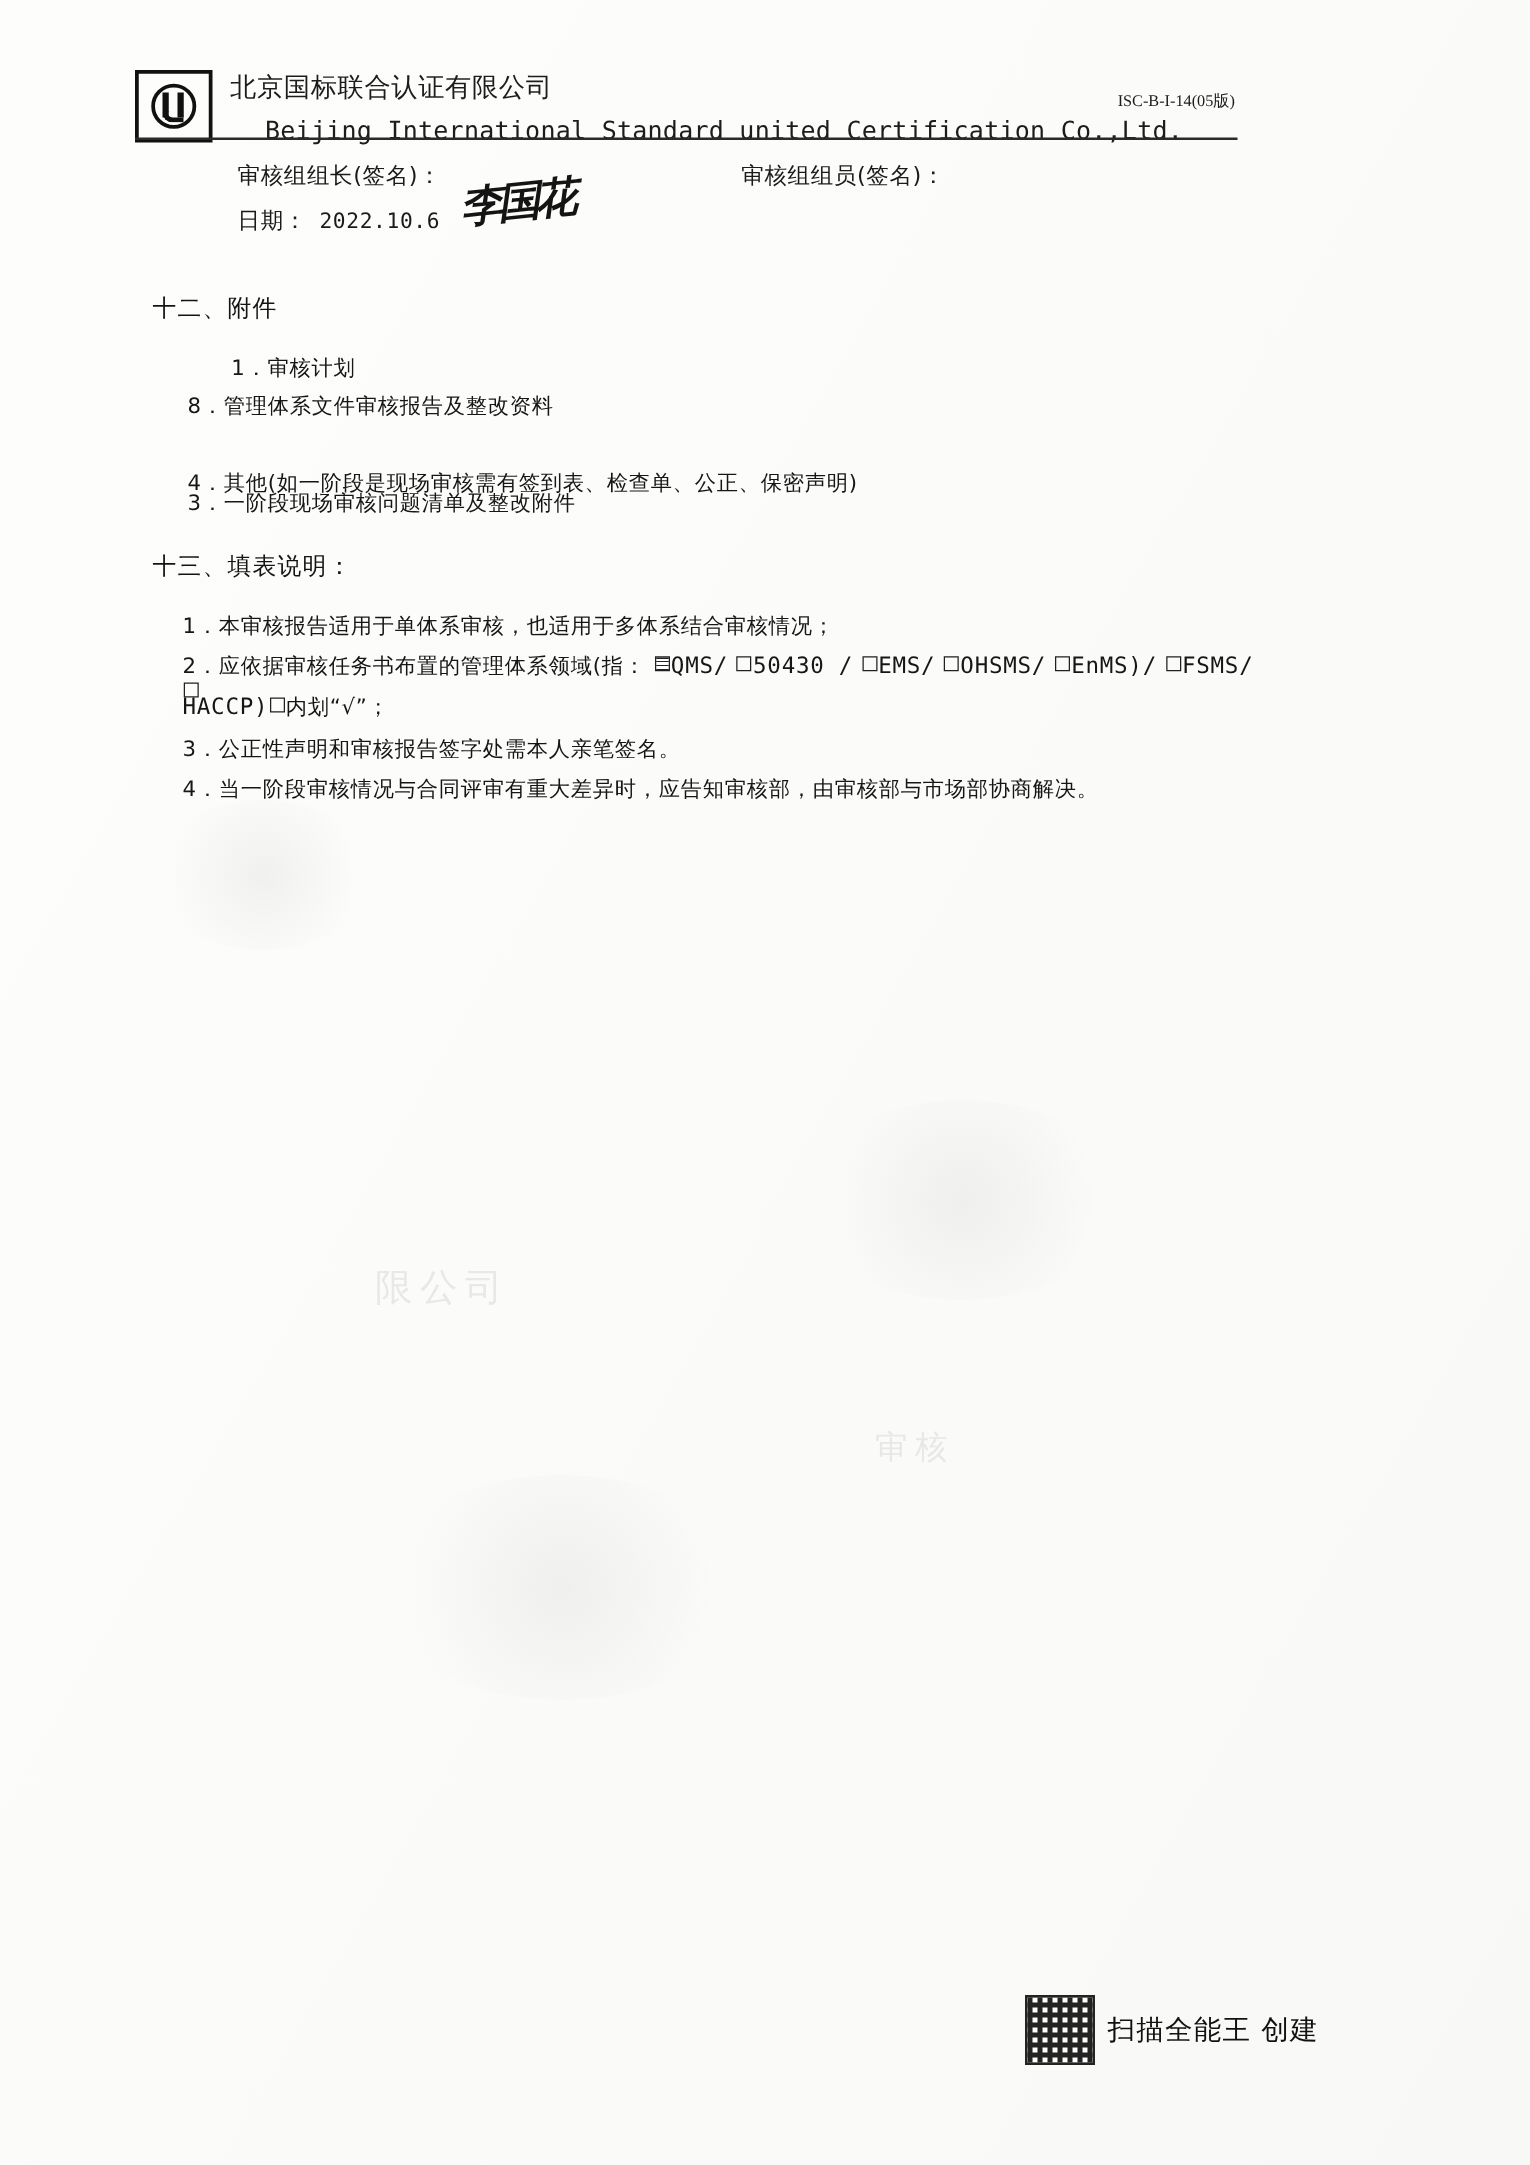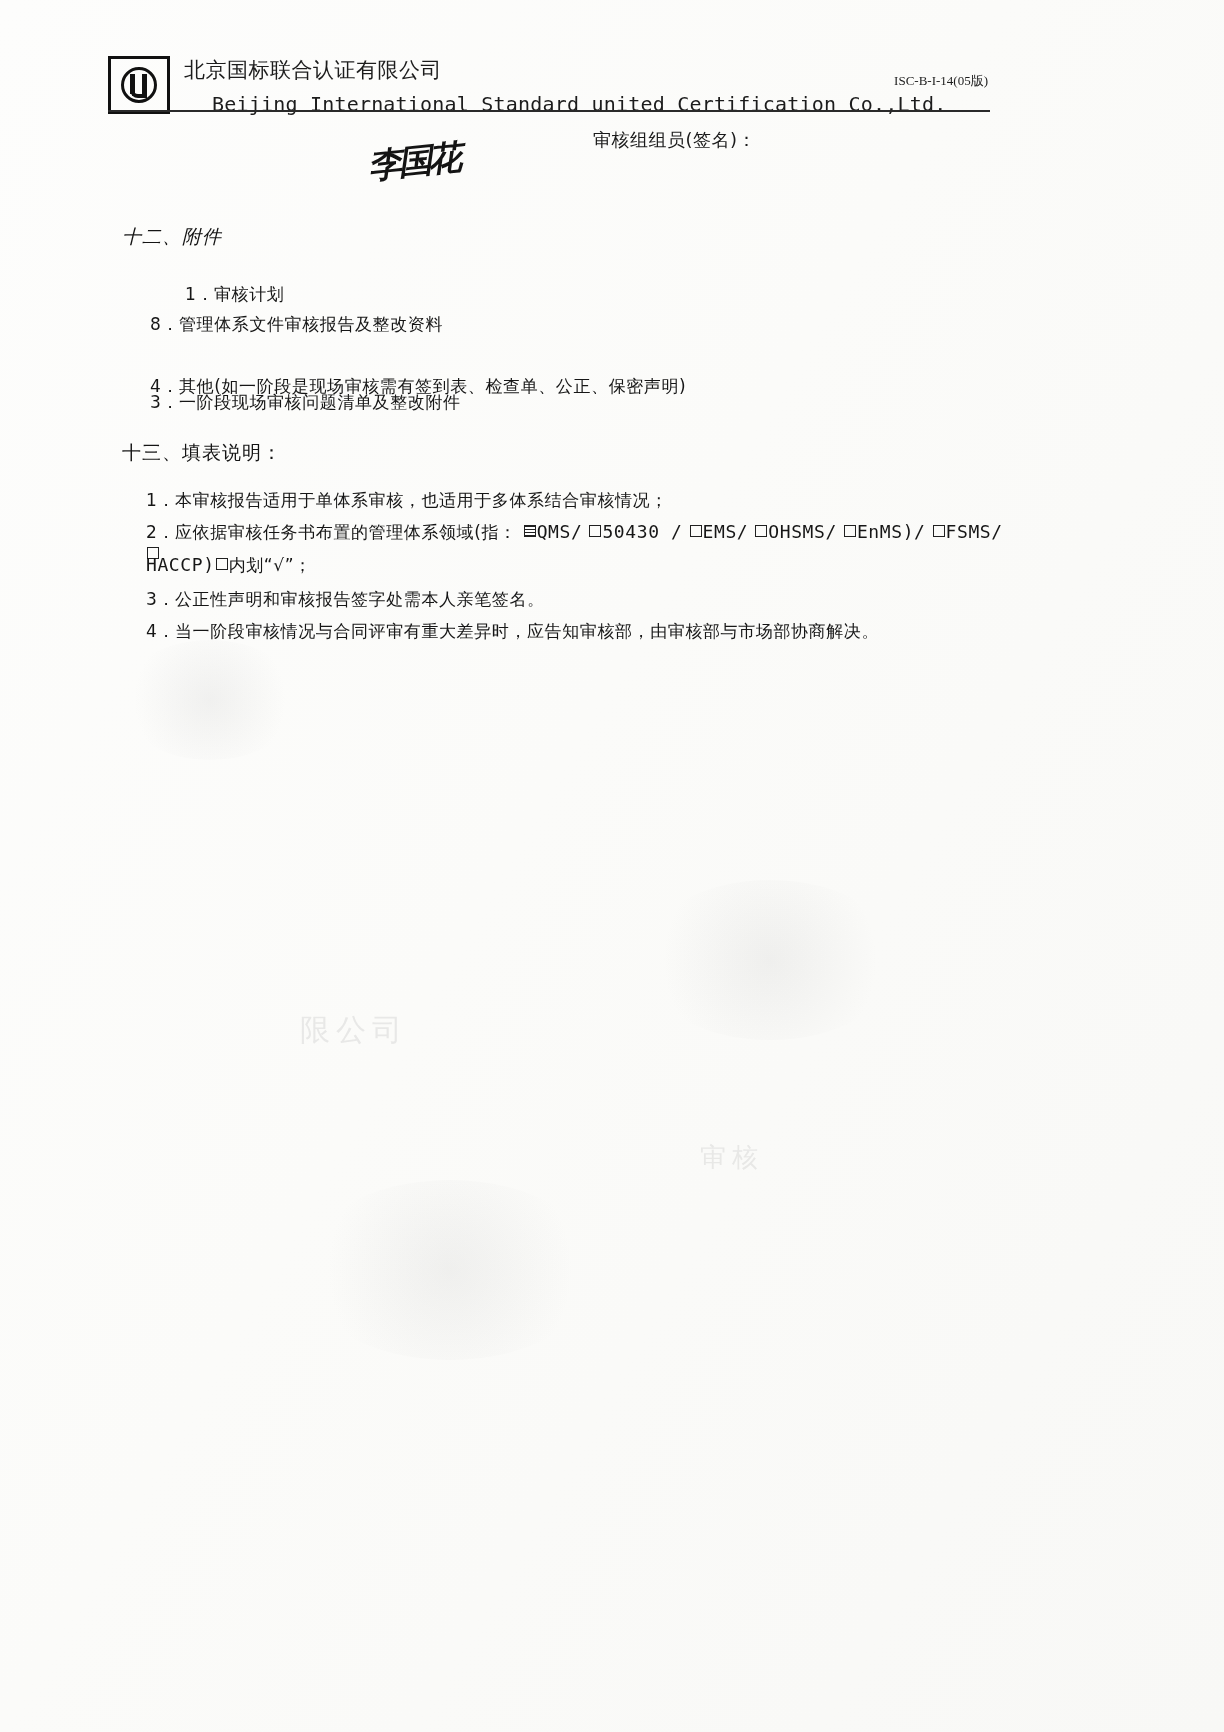--- a/index.html
+++ b/index.html
@@ -167,21 +167,21 @@
   }
 
   
   .section-title {
     position: absolute;
     font-family: "DejaVu Sans", sans-serif;
     font-size: 19px;
     letter-spacing: 1px;
     color: #141414;
   }
-  .s12-title { left: 122px; top: 224px; font-style: italic; }
+  .s12-title { left: 122px; top: 234px; }
   .s13-title { left: 122px; top: 440px; }
 
   .list-item {
     position: absolute;
     font-family: "DejaVu Sans", sans-serif;
     font-size: 17px;
     color: #161616;
     letter-spacing: 0.6px;
     white-space: nowrap;
   }
@@ -266,20 +266,26 @@
         <div class="barR"></div>
         <div class="hook"></div>
       </div>
     </div>
     <div class="company-cn">北京国标联合认证有限公司</div>
     <div class="company-en">Beijing International Standard united Certification Co.,Ltd.</div>
     <div class="doc-code">ISC-B-I-14(05版)</div>
   </div>
   <div class="header-rule"></div>
 
+  <div class="sig-block">
+    <div class="sig-leader">审核组组长(签名)：</div>
+    <div class="sig-date">
+      <span>日期：</span><span class="val">2022.10.6</span>
+    </div>
+  </div>
   <div class="sig-member">审核组组员(签名)：</div>
   <div class="handwriting">李国花</div>
 
   <div class="section-title s12-title">十二、附件</div>
   <div class="attach-list">
     <div class="list-item a1">1．审核计划</div>
     <div class="list-item a2">8．管理体系文件审核报告及整改资料</div>
     <div class="list-item a3">3．一阶段现场审核问题清单及整改附件</div>
     <div class="list-item a4">4．其他(如一阶段是现场审核需有签到表、检查单、公正、保密声明)</div>
   </div>
@@ -300,14 +306,18 @@
     </div>
 
     <div class="list-item n2b">
       <span class="mono-s">HACCP)</span><span class="box-empty"></span><span>内划“√”；</span>
     </div>
 
     <div class="list-item n3">3．公正性声明和审核报告签字处需本人亲笔签名。</div>
     <div class="list-item n4">4．当一阶段审核情况与合同评审有重大差异时，应告知审核部，由审核部与市场部协商解决。</div>
   </div>
 
+  <div class="footer-wm">
+    <div class="qr"></div>
+    <div class="wm-text">扫描全能王 创建</div>
+  </div>
 
 </div>
 
 </body></html>

